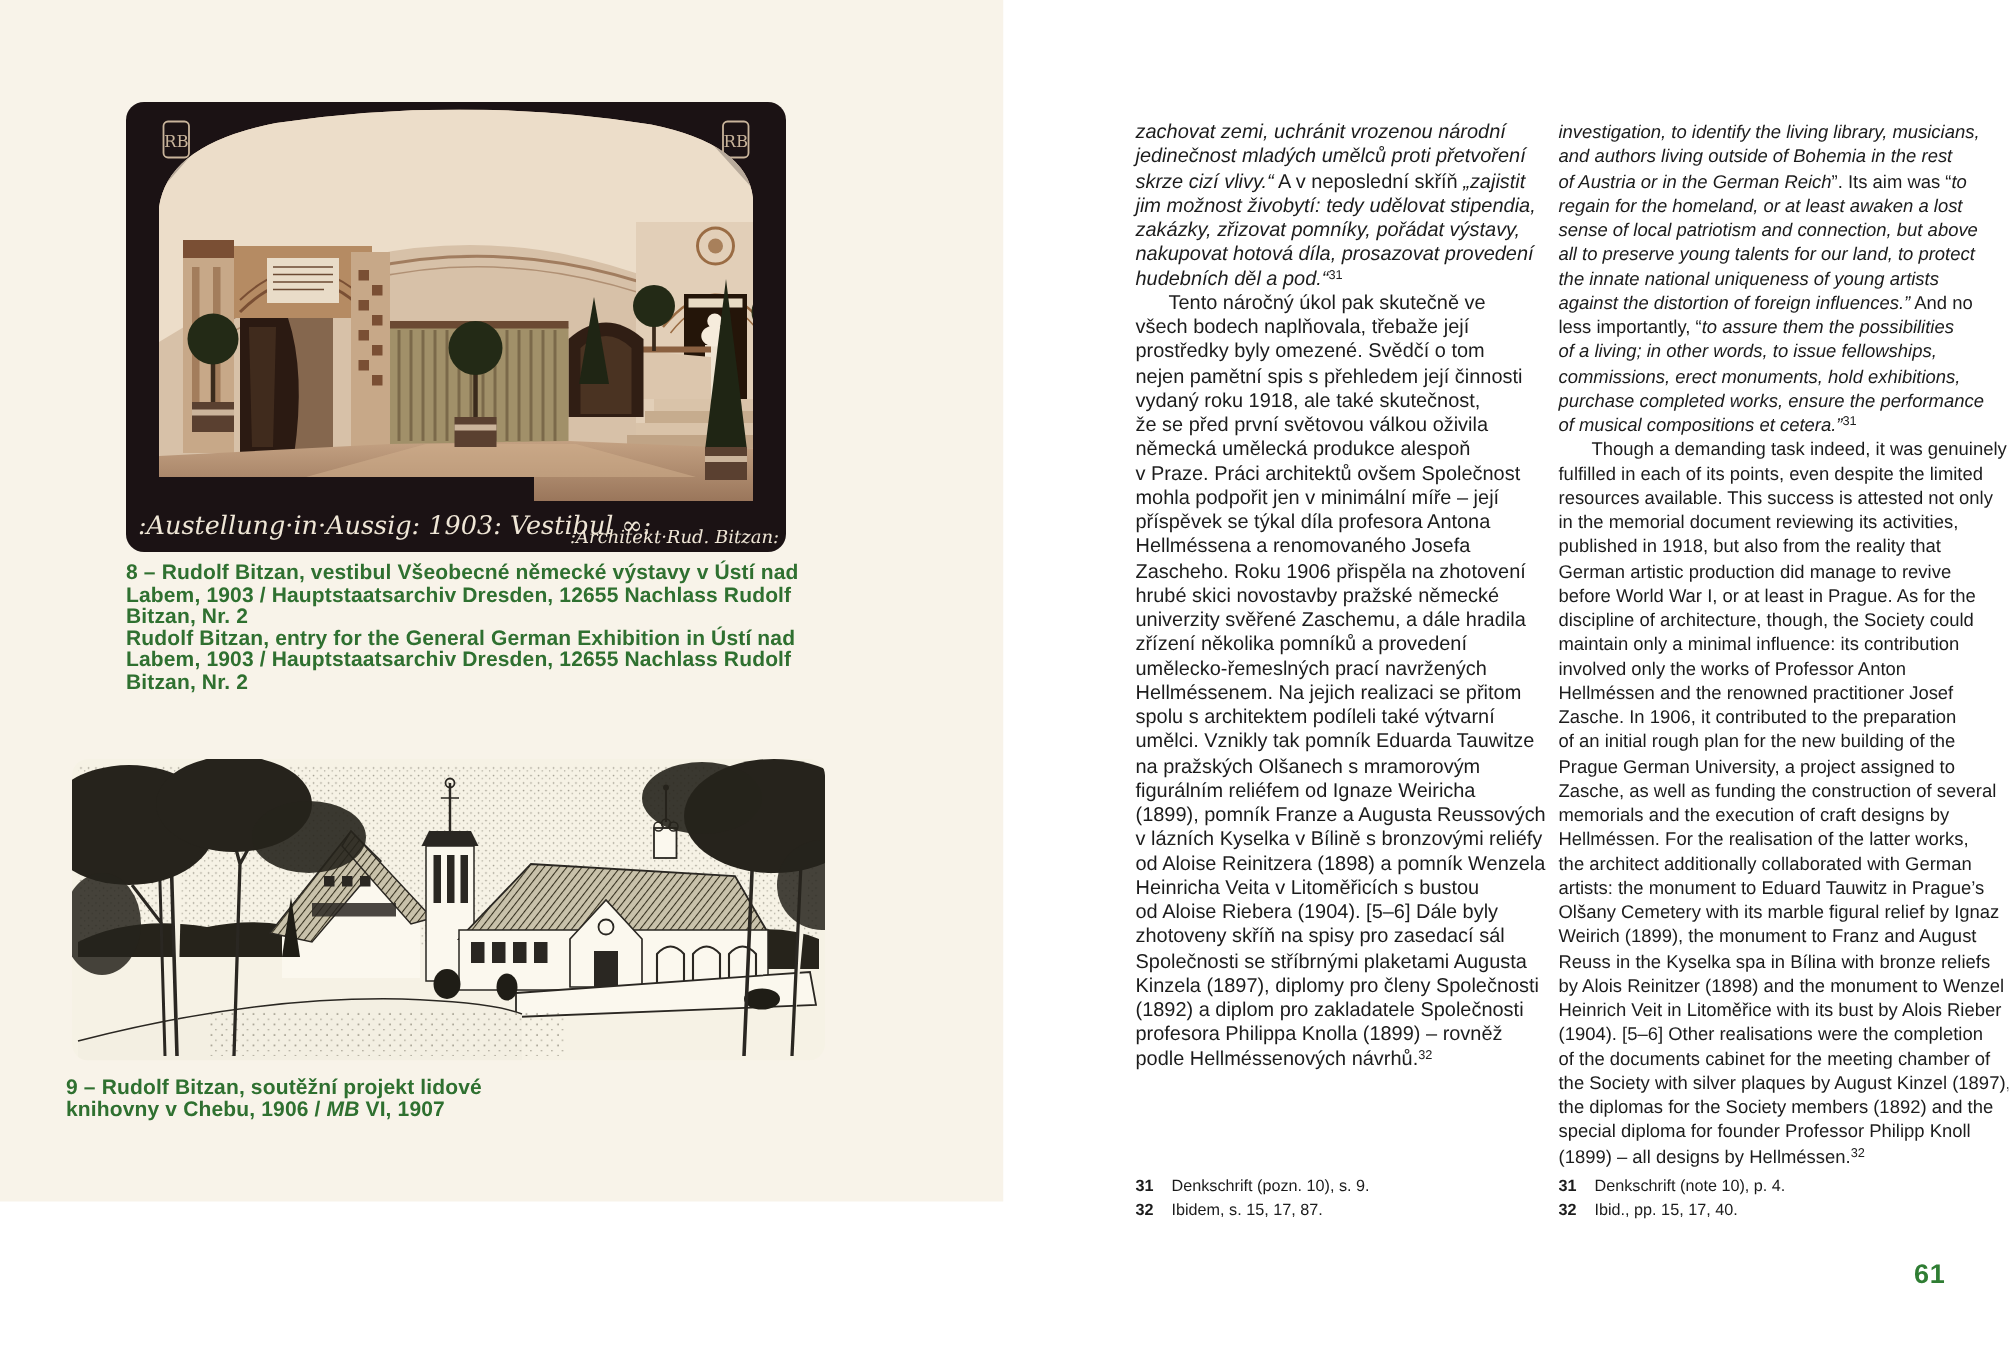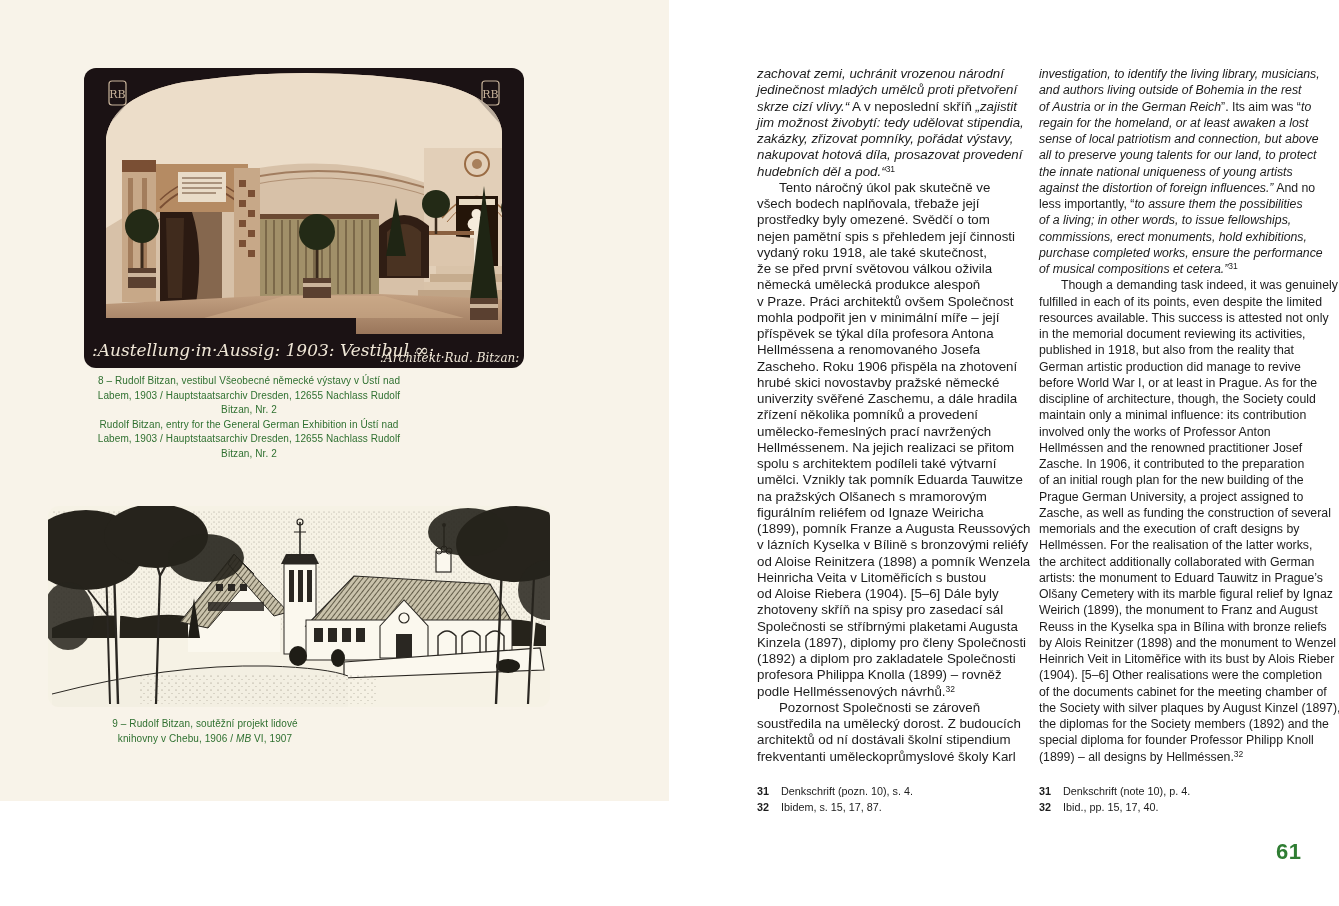--- a/index.html
+++ b/index.html
@@ -12,41 +12,41 @@
   body{font-family:"Liberation Sans",sans-serif;color:var(--ink);}
   .spread{position:relative;width:1339px;height:906px;overflow:hidden;background:#ffffff;}
   .left-page{position:absolute;left:0;top:0;width:669px;height:801px;background:var(--cream);}
   .right-page{position:absolute;left:669px;top:0;width:670px;height:906px;background:#ffffff;}
 
   .photo-fig{position:absolute;left:84px;top:68px;width:440px;height:300px;}
   .drawing-fig{position:absolute;left:48px;top:506px;width:502px;height:201px;}
 
   .cap-block{position:absolute;}
   .caption-8{left:84px;top:374px;width:330px;}
-  .caption-9{left:65px;top:717px;width:280px;}
-  .cap{white-space:pre;font-weight:normal;color:var(--green);font-size:10px;line-height:14.6px;letter-spacing:0.1px;text-align:center;}
+  .caption-9{left:44px;top:717px;width:280px;}
+  .cap{white-space:pre;font-weight:bold;color:var(--green);font-size:14px;line-height:14.6px;letter-spacing:0.1px;}
   .cap + .cap{}
   .cap .it{font-style:italic;}
 
-  .col{position:absolute;top:66px;}
+  .col{position:absolute;top:80px;}
   .col-cz{left:88px;width:292px;font-size:13.3px;line-height:16.25px;}
   .col-en{left:370px;width:296px;font-size:12.3px;line-height:16.25px;}
   .para{margin:0;white-space:pre;}
   .para.ind{text-indent:22px;}
   .it{font-style:italic;}
   sup{font-size:8.5px;line-height:0;position:relative;top:-4px;vertical-align:baseline;}
 
   .footnotes{position:absolute;top:783px;font-size:10.8px;line-height:16px;}
   .fn-cz{left:88px;}
   .fn-en{left:370px;}
   .fnrow{display:flex;}
   .fnnum{width:24px;flex:0 0 24px;font-weight:bold;}
   .fntext{white-space:pre;}
 
-  .page-number{position:absolute;left:607px;top:839px;font-size:22px;font-weight:bold;color:var(--green-page);letter-spacing:0.5px;}
+  .page-number{position:absolute;left:607px;top:839px;font-size:18px;font-weight:bold;color:var(--green-page);letter-spacing:0.5px;}
 </style>
 </head>
 <body>
 
 <div class="spread">
 
   <div class="left-page">
 
     <div class="photo-fig">
       <svg width="440" height="300" viewBox="0 0 440 300">
@@ -343,24 +343,20 @@
 v lázních Kyselka v Bílině s bronzovými reliéfy
 od Aloise Reinitzera (1898) a pomník Wenzela
 Heinricha Veita v Litoměřicích s bustou
 od Aloise Riebera (1904). [5–6] Dále byly
 zhotoveny skříň na spisy pro zasedací sál
 Společnosti se stříbrnými plaketami Augusta
 Kinzela (1897), diplomy pro členy Společnosti
 (1892) a diplom pro zakladatele Společnosti
 profesora Philippa Knolla (1899) – rovněž
 podle Hellméssenových návrhů.</span><sup>32</sup></p>
-        <p class="para ind"><span>Pozornost Společnosti se zároveň
-soustředila na umělecký dorost. Z budoucích
-architektů od ní dostávali školní stipendium
-frekventanti uměleckoprůmyslové školy Karl</span></p>
       </div>
 
     <div class="col col-en">
         <p class="para"><span class="it">investigation, to identify the living library, musicians,
 and authors living outside of Bohemia in the rest
 of Austria or in the German Reich</span><span>”. Its aim was “</span><span class="it">to
 regain for the homeland, or at least awaken a lost
 sense of local patriotism and connection, but above
 all to preserve young talents for our land, to protect
 the innate national uniqueness of young artists
@@ -398,21 +394,21 @@
 of the documents cabinet for the meeting chamber of
 the Society with silver plaques by August Kinzel (1897),
 the diplomas for the Society members (1892) and the
 special diploma for founder Professor Philipp Knoll
 (1899) – all designs by Hellméssen.</span><sup>32</sup></p>
       </div>
 
     <div class="footnotes fn-cz">
         <div class="fnrow">
           <span class="fnnum">31</span>
-          <span class="fntext">Denkschrift (pozn. 10), s. 4.</span>
+          <span class="fntext">Denkschrift (pozn. 10), s. 9.</span>
         </div>
         <div class="fnrow">
           <span class="fnnum">32</span>
           <span class="fntext">Ibidem, s. 15, 17, 87.</span>
         </div>
       </div>
 
     <div class="footnotes fn-en">
         <div class="fnrow">
           <span class="fnnum">31</span>

